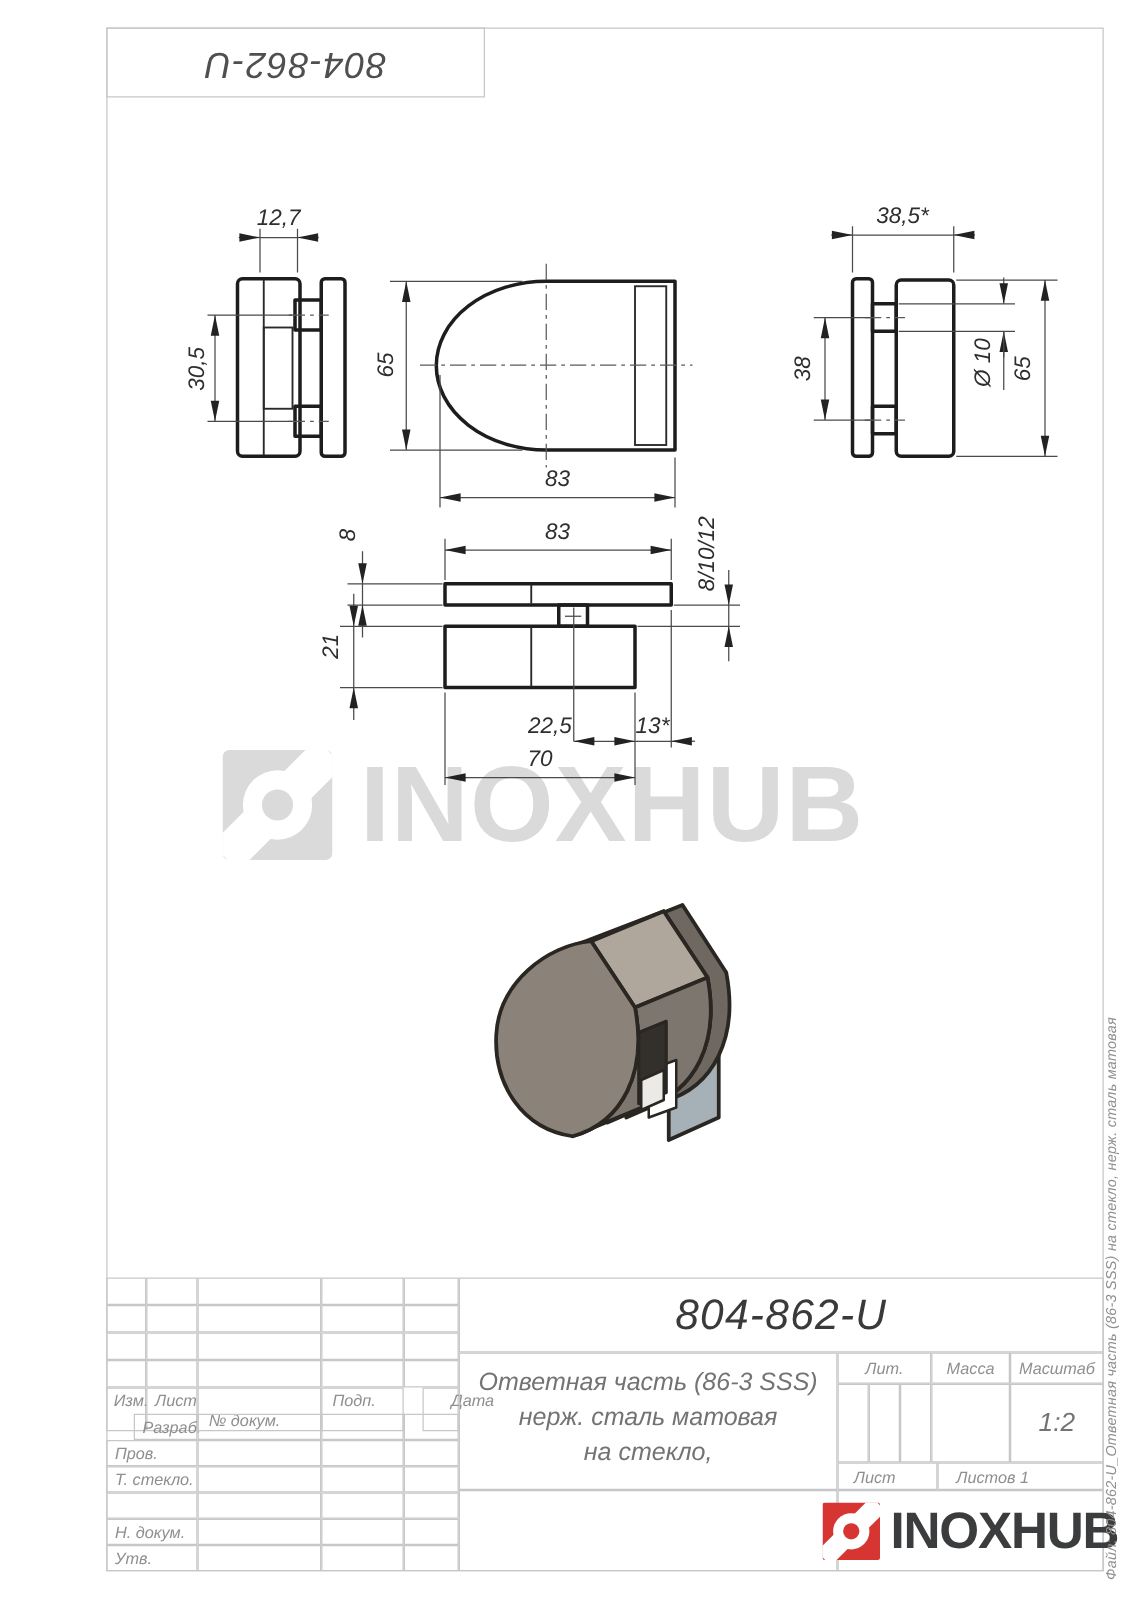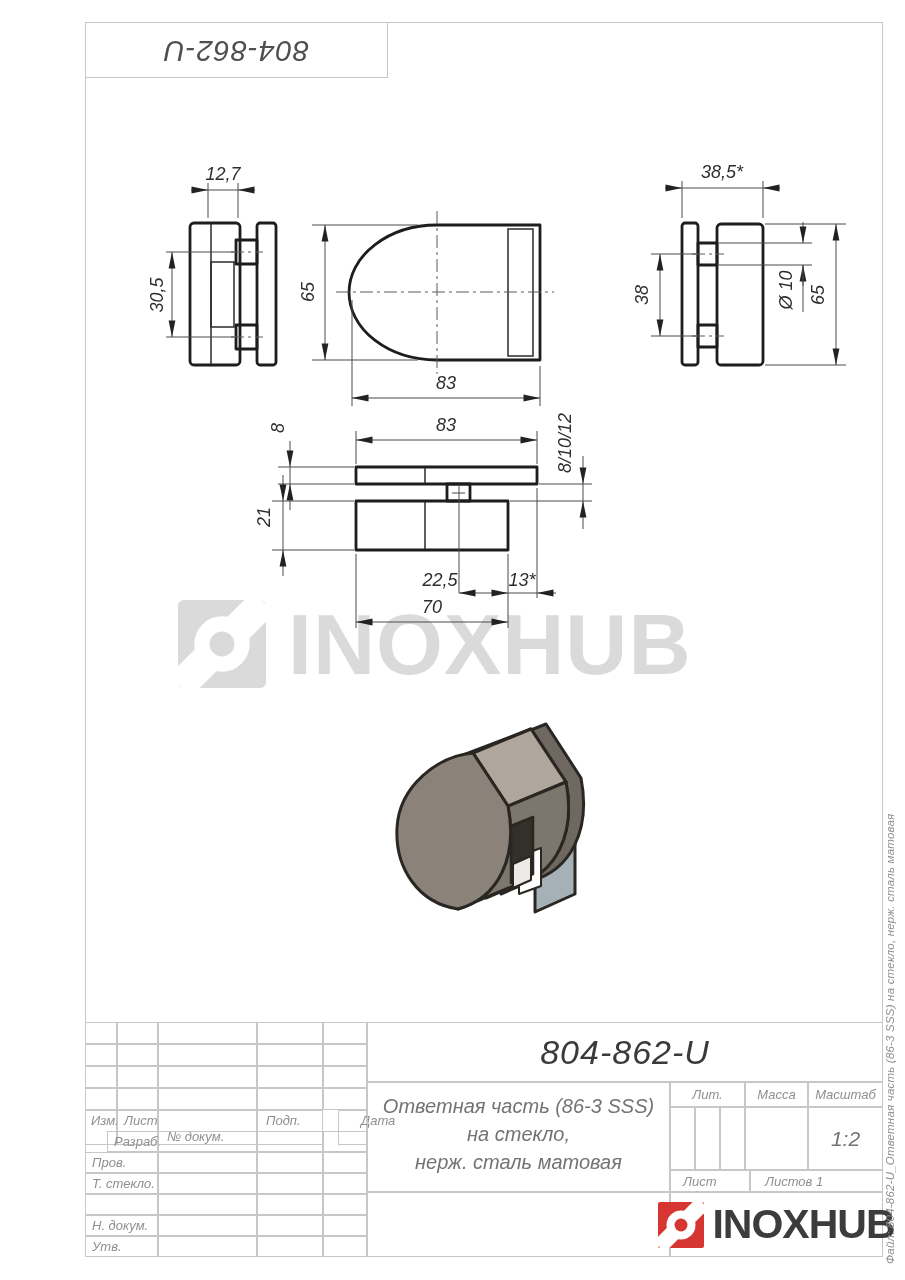--- a/index.html
+++ b/index.html
@@ -257,22 +257,22 @@
       <div class="cell" style="position:relative;"></div>
       <div class="cell" style="position:relative;"></div>
   </div>
 
   <div class="cell" style="left:367px;top:1022px;width:516px;height:60px;display:flex;align-items:center;justify-content:center;">
     <span class="drafting" style="font-size:34px;color:#3a3a3a;letter-spacing:1px;">804-862-U</span>
   </div>
 
   <div class="cell" style="left:367px;top:1082px;width:303px;height:110px;text-align:center;padding-top:9px;">
     <div class="drafting" style="font-size:20px;line-height:28px;">Ответная часть (86-3 SSS)</div>
+    <div class="drafting" style="font-size:20px;line-height:28px;">нерж. сталь матовая</div>
     <div class="drafting" style="font-size:20px;line-height:28px;">на стекло,</div>
-    <div class="drafting" style="font-size:20px;line-height:28px;">нерж. сталь матовая</div>
   </div>
 
   <div class="cell" style="left:367px;top:1192px;width:303px;height:65px;"></div>
 
   <div class="cell lbl" style="left:670px;top:1082px;width:75px;height:25px;display:flex;align-items:center;justify-content:center;">Лит.</div>
   <div class="cell lbl" style="left:745px;top:1082px;width:63px;height:25px;display:flex;align-items:center;justify-content:center;">Масса</div>
   <div class="cell lbl" style="left:808px;top:1082px;width:75px;height:25px;display:flex;align-items:center;justify-content:center;">Масштаб</div>
 
   <div class="abs" style="left:670px;top:1107px;width:75px;height:63px;display:grid;grid-template-columns:repeat(3,1fr);">
     <div class="cell" style="position:relative;"></div>

